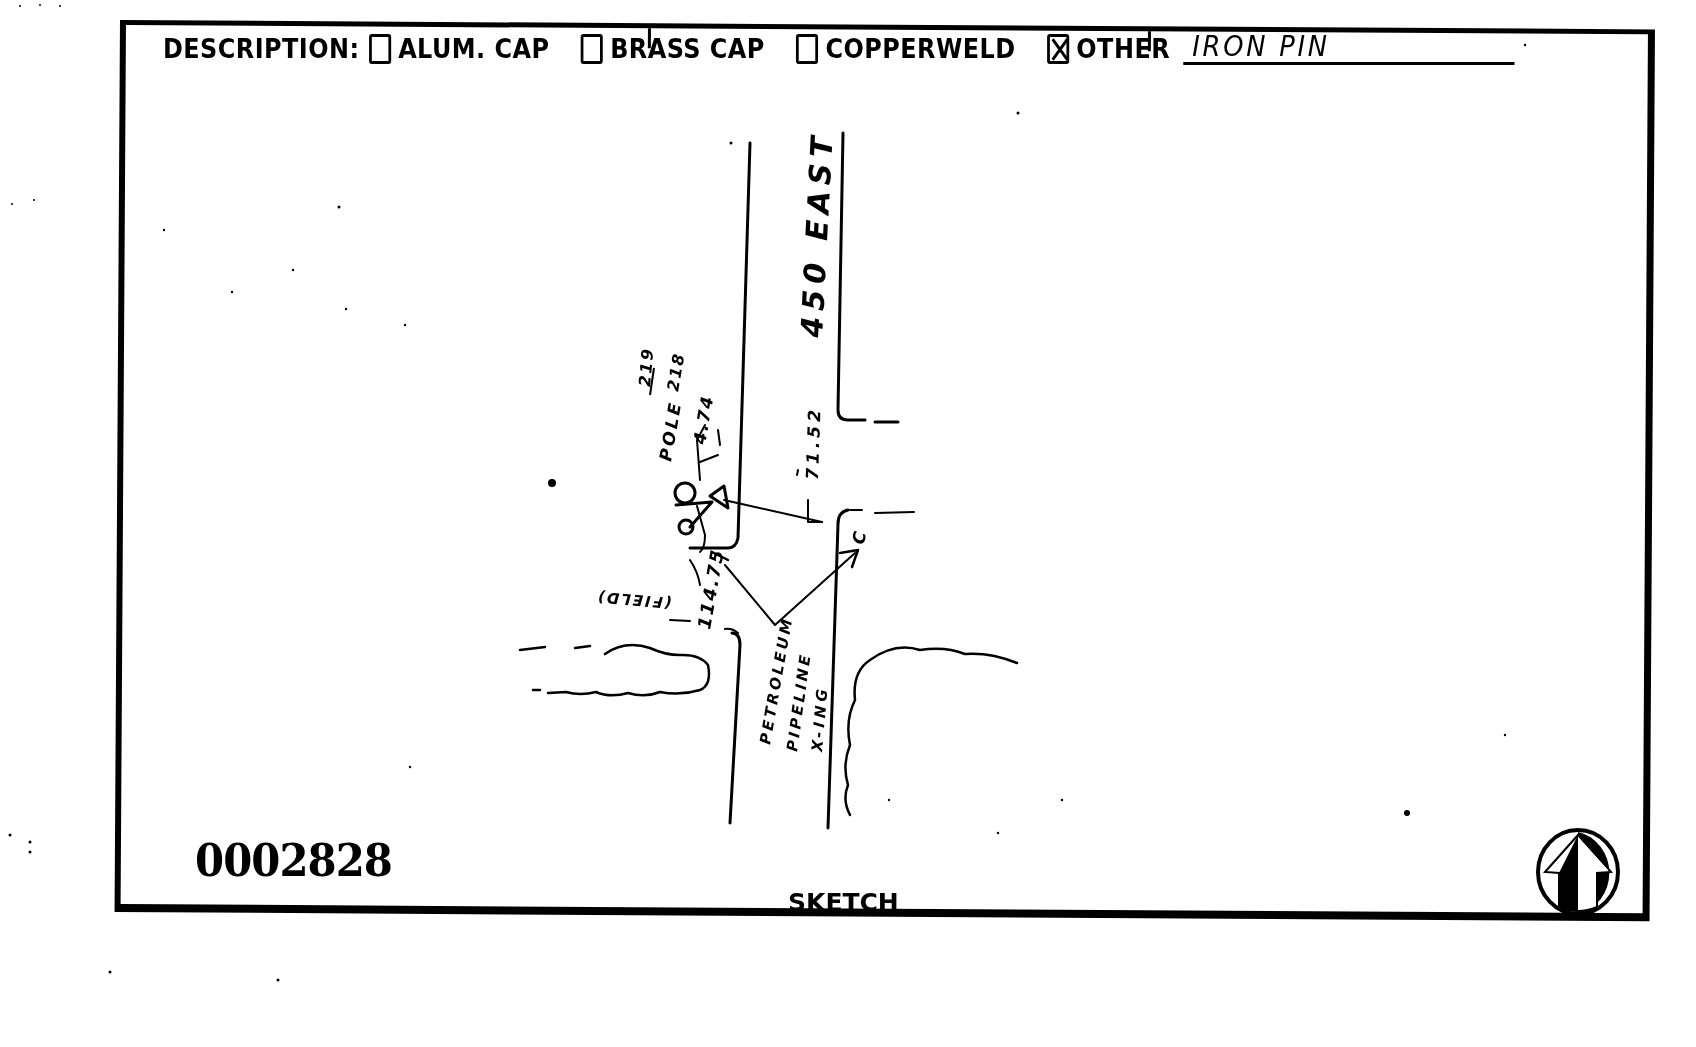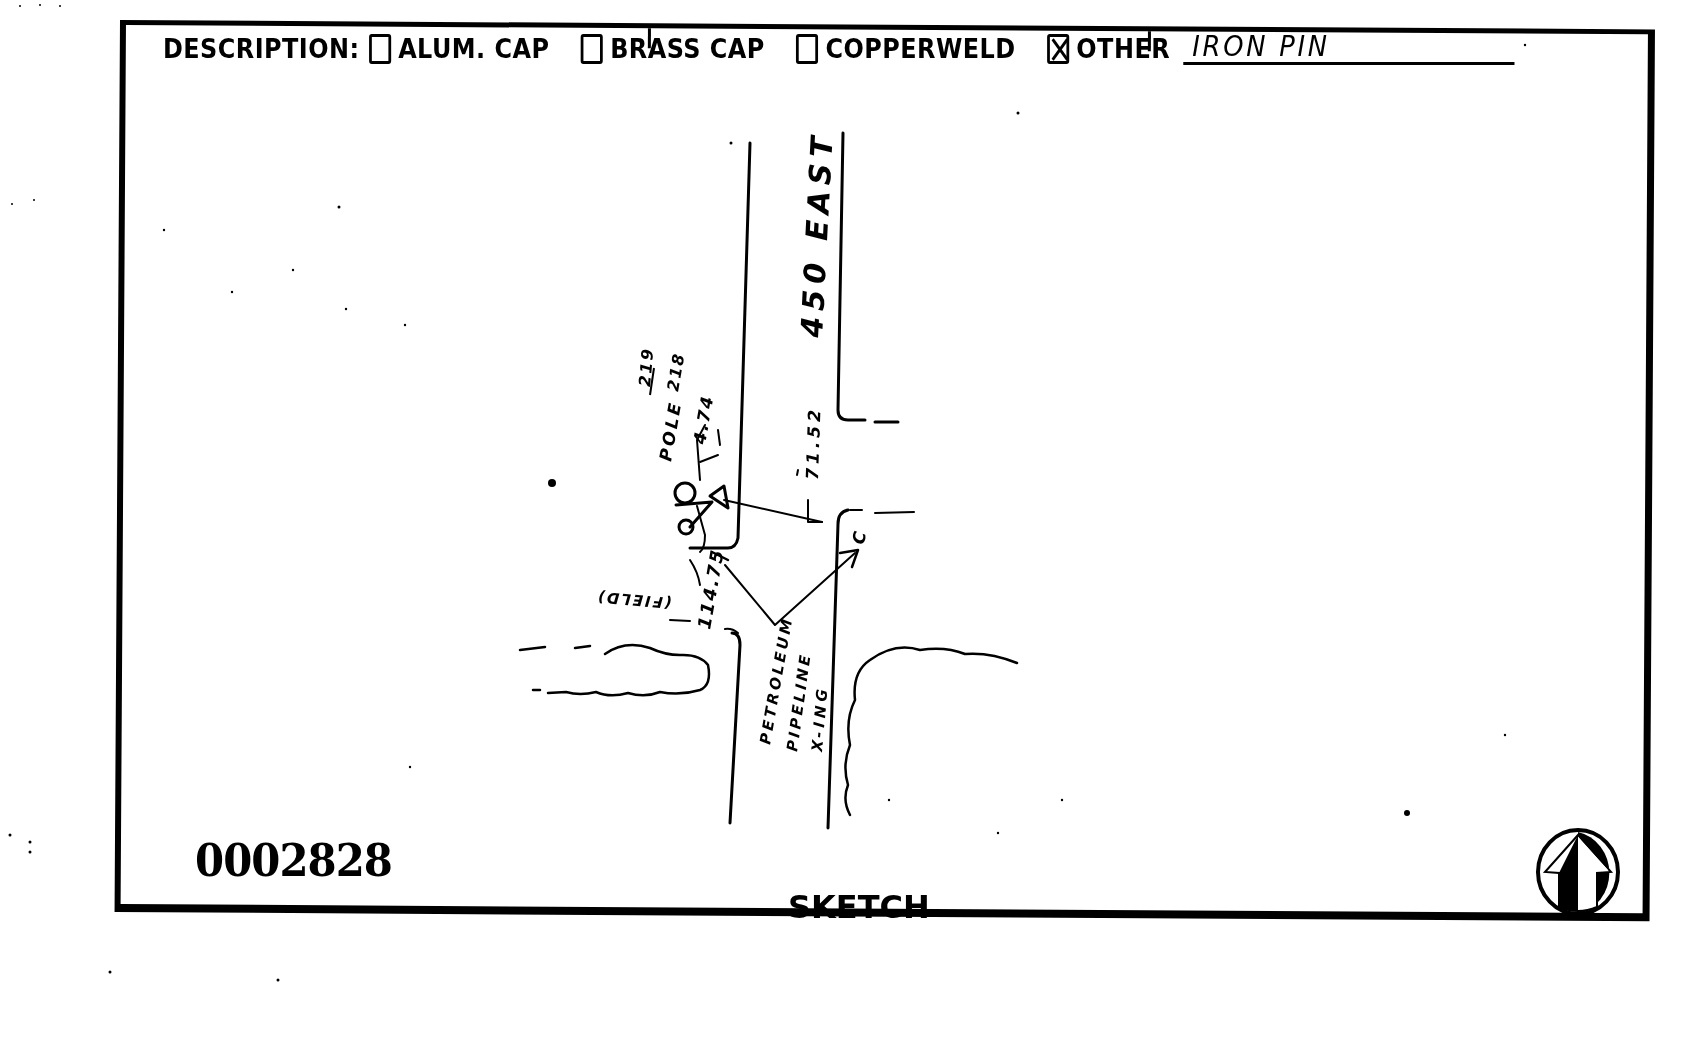--- a/index.html
+++ b/index.html
@@ -20,21 +20,21 @@
          width: 26px; height: 3px; background: #000; }
   .cbx.checked::before { transform: rotate(52deg); }
   .cbx.checked::after { transform: rotate(-52deg); }
   .other-value { display: inline-block; margin-left: 14px; width: 350px; border-bottom: 3px solid #000;
                  font-family: "DejaVu Sans", sans-serif; font-style: italic; font-weight: normal;
                  font-size: 28px; letter-spacing: 3px; padding-left: 10px; line-height: 30px; }
   .hand { font-family: "DejaVu Sans", sans-serif; font-style: italic; font-weight: bold; white-space: nowrap; }
   .serial { position: absolute; left: 195px; top: 835px; font-family: "DejaVu Serif", serif;
             font-weight: bold; font-size: 44px; letter-spacing: -1px; transform: scaleX(0.95); transform-origin: left; }
   .sketch-label { position: absolute; left: 788px; top: 888px; font-family: "DejaVu Sans", sans-serif;
-                  font-weight: bold; font-size: 32px; }
+                  font-weight: bold; font-size: 25px; }
   .north-arrow { position: absolute; left: 1535px; top: 827px; width: 86px; height: 90px; }
   svg.sketch { position: absolute; left: 0; top: 0; }
 </style>
 </head>
 <body>
 
 <div class="form-frame">
   <div class="top-divider" style="left:522px;"></div>
   <div class="top-divider" style="left:1022px;"></div>
 </div>

